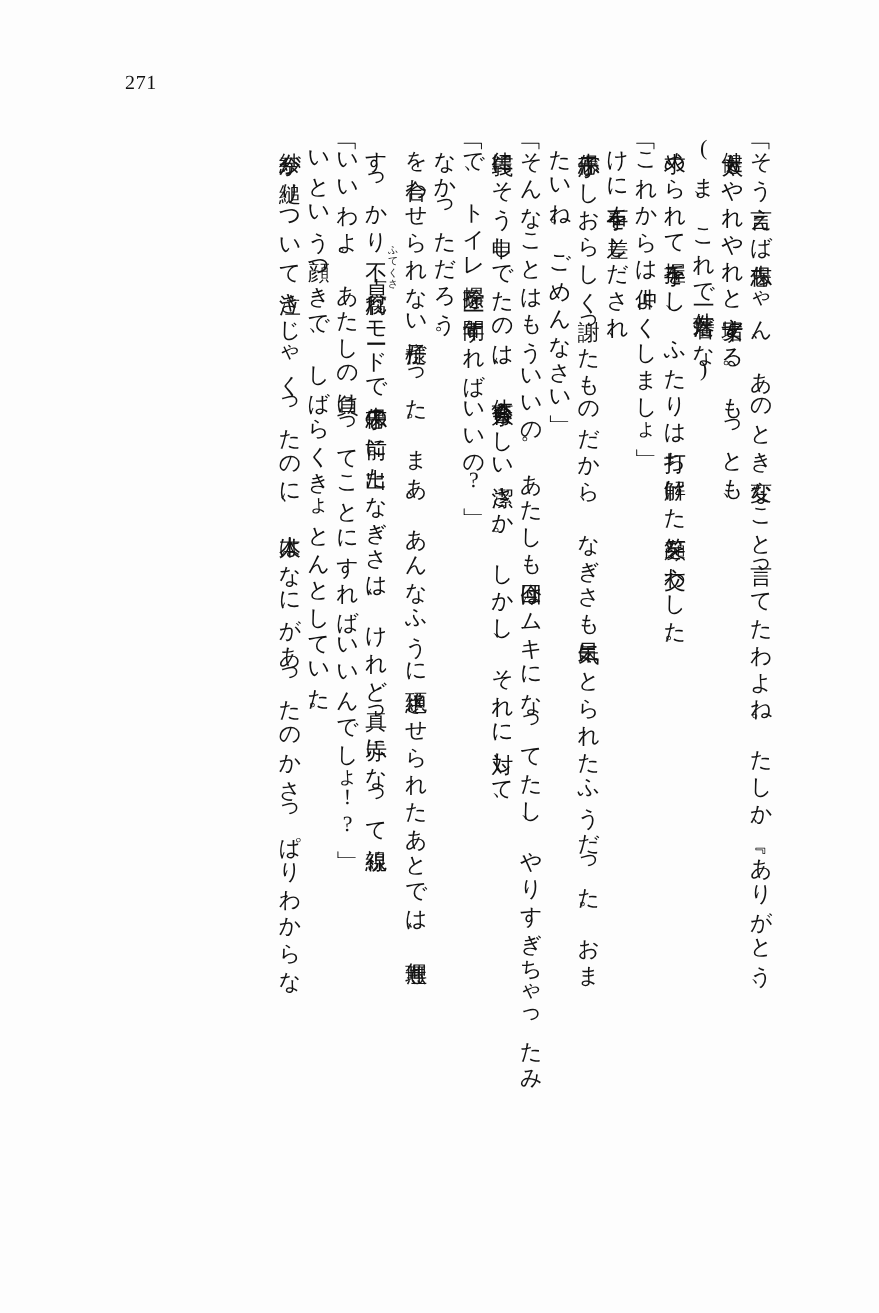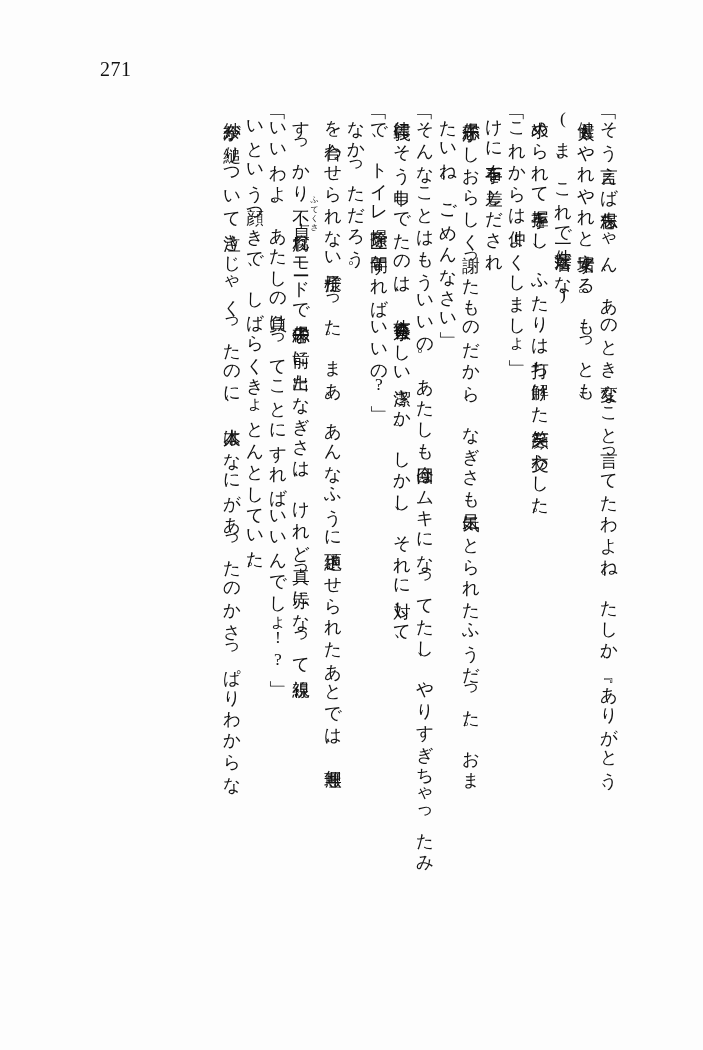--- a/index.html
+++ b/index.html
@@ -19,21 +19,21 @@
   .page {
     position: absolute;
     inset: 0;
     background: #fdfdfd;
   }
 
   .page-number {
     position: absolute;
     top: 58px;
     left: 100px;
-    font-size: 20px;
+    font-size: 16px;
     letter-spacing: 0.5px;
     color: #111;
     font-family: "Liberation Serif", "DejaVu Serif", serif;
   }
 
   
   .vtext {
     position: absolute;
     top: 108px;
     right: 86px;

